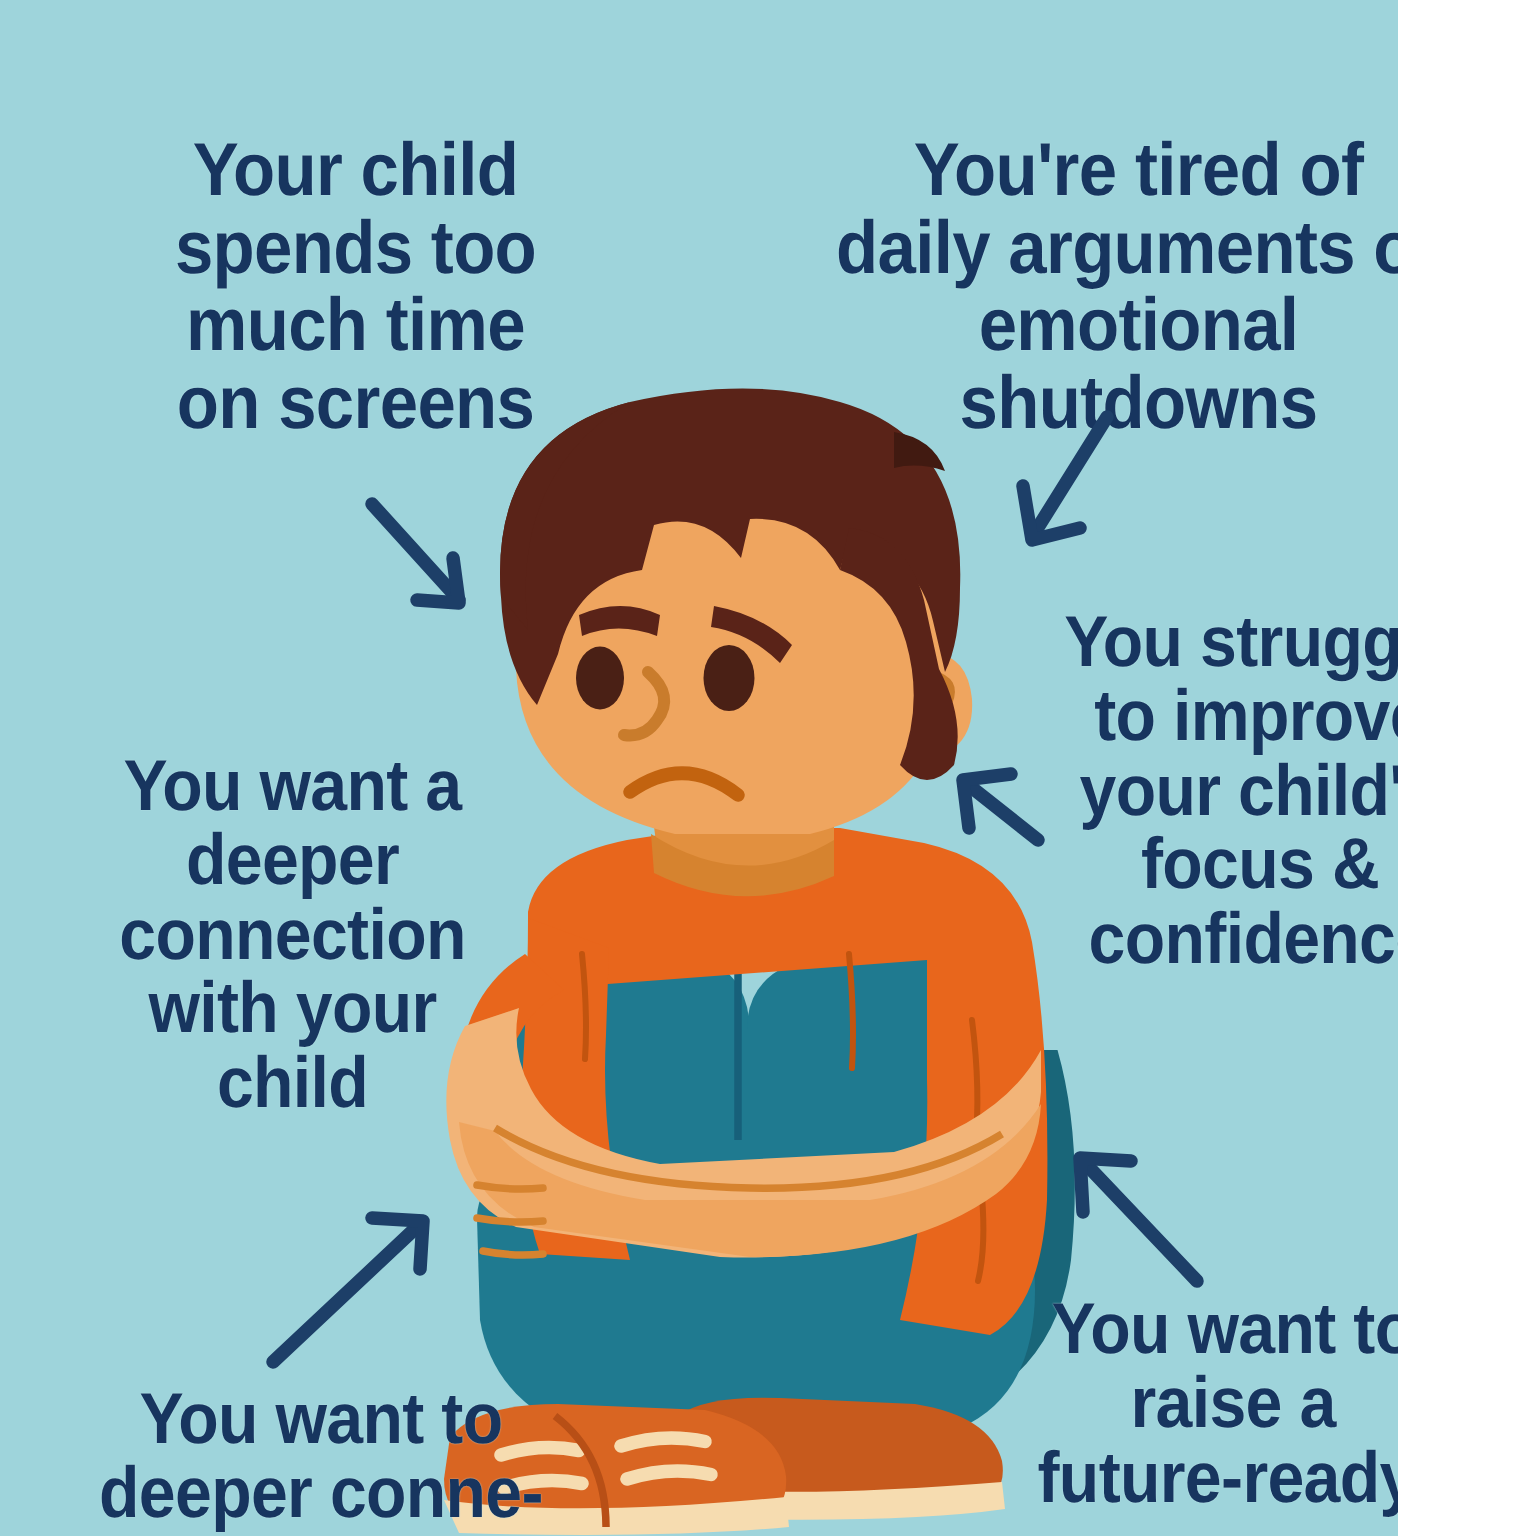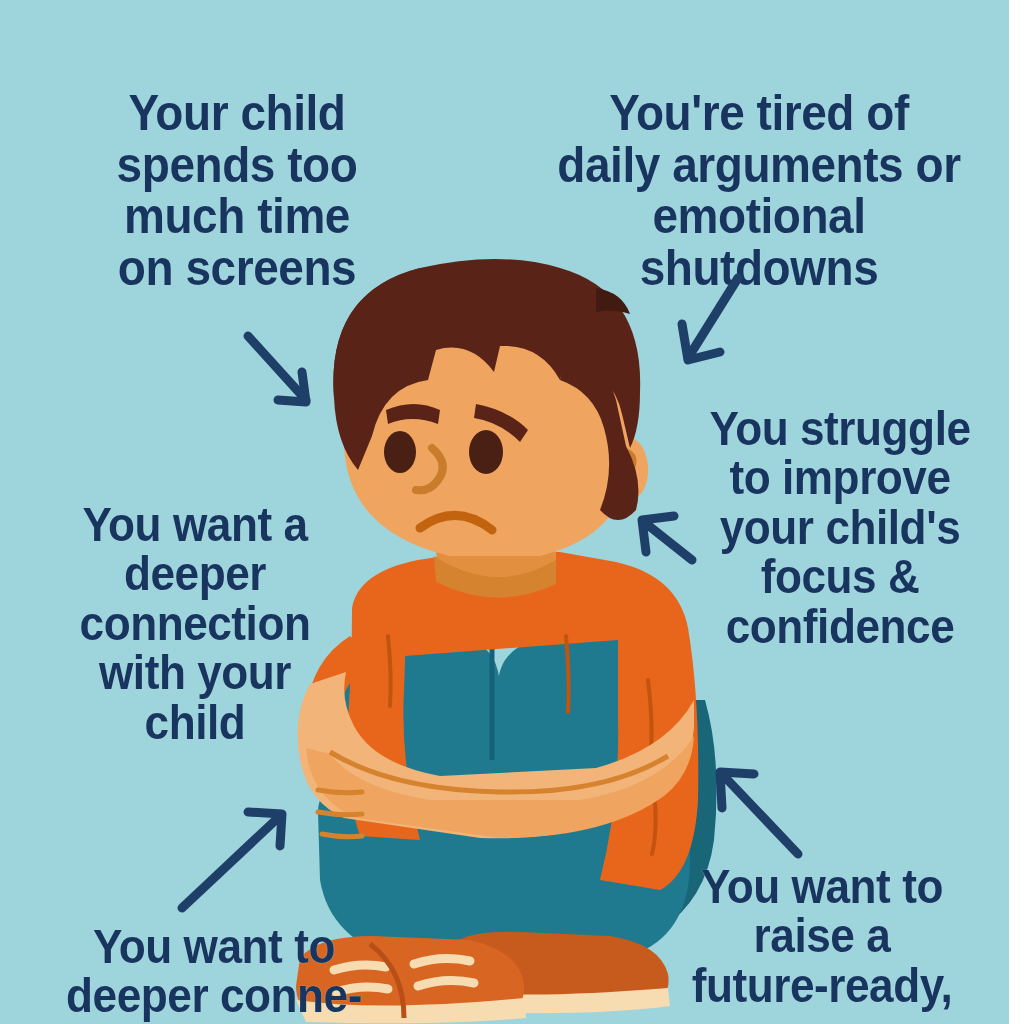--- a/index.html
+++ b/index.html
@@ -7,21 +7,21 @@
     padding: 0;
   }
   body {
     width: 1024px;
     height: 1024px;
     overflow: hidden;
     font-family: "Liberation Sans", sans-serif;
   }
   #poster {
     position: relative;
-    width: 1009px;
+    width: 932px;
     height: 1024px;
     background: #9ed4db;
     overflow: hidden;
   }
   .illustration {
     position: absolute;
     left: 0;
     top: 0;
     width: 1024px;
     height: 1024px;

